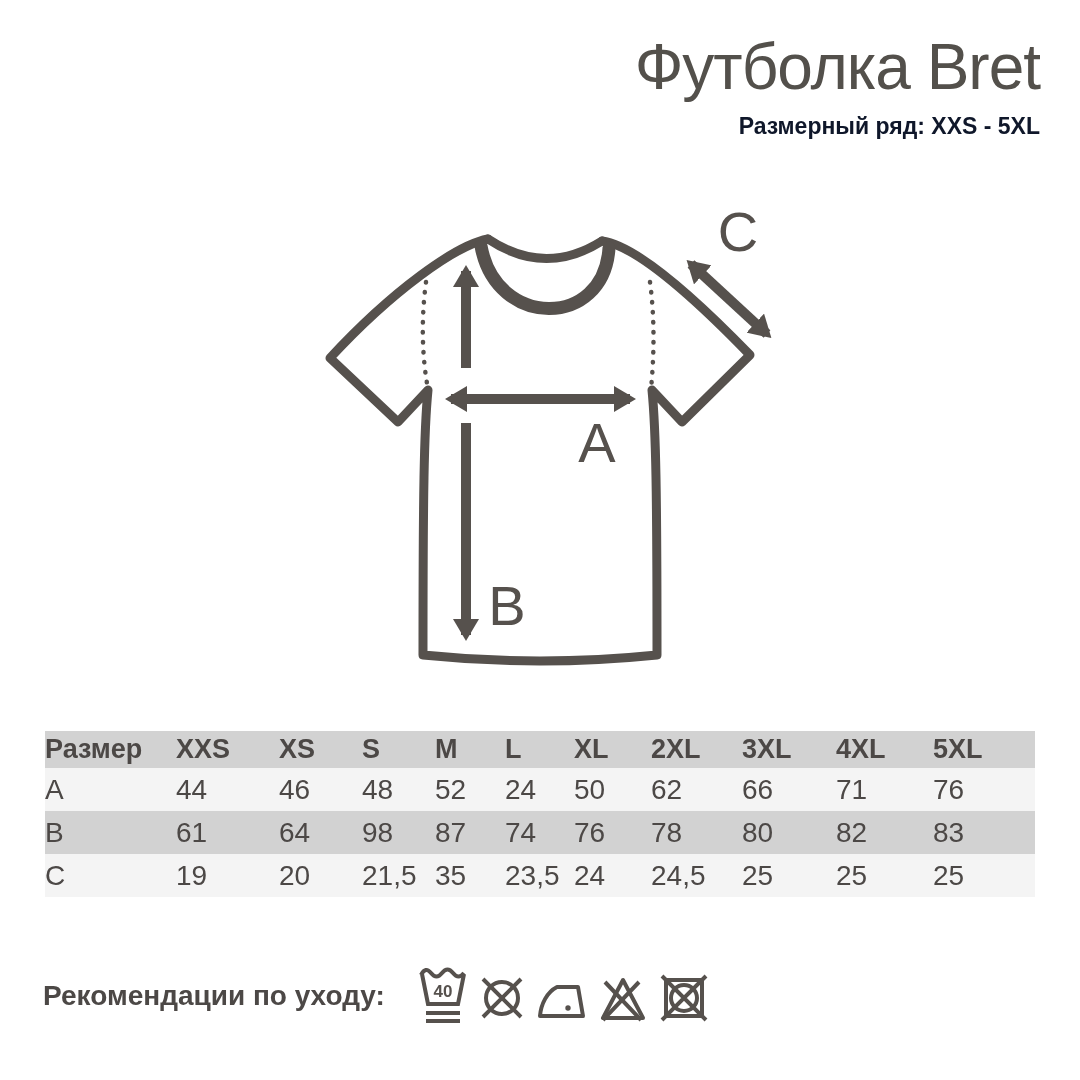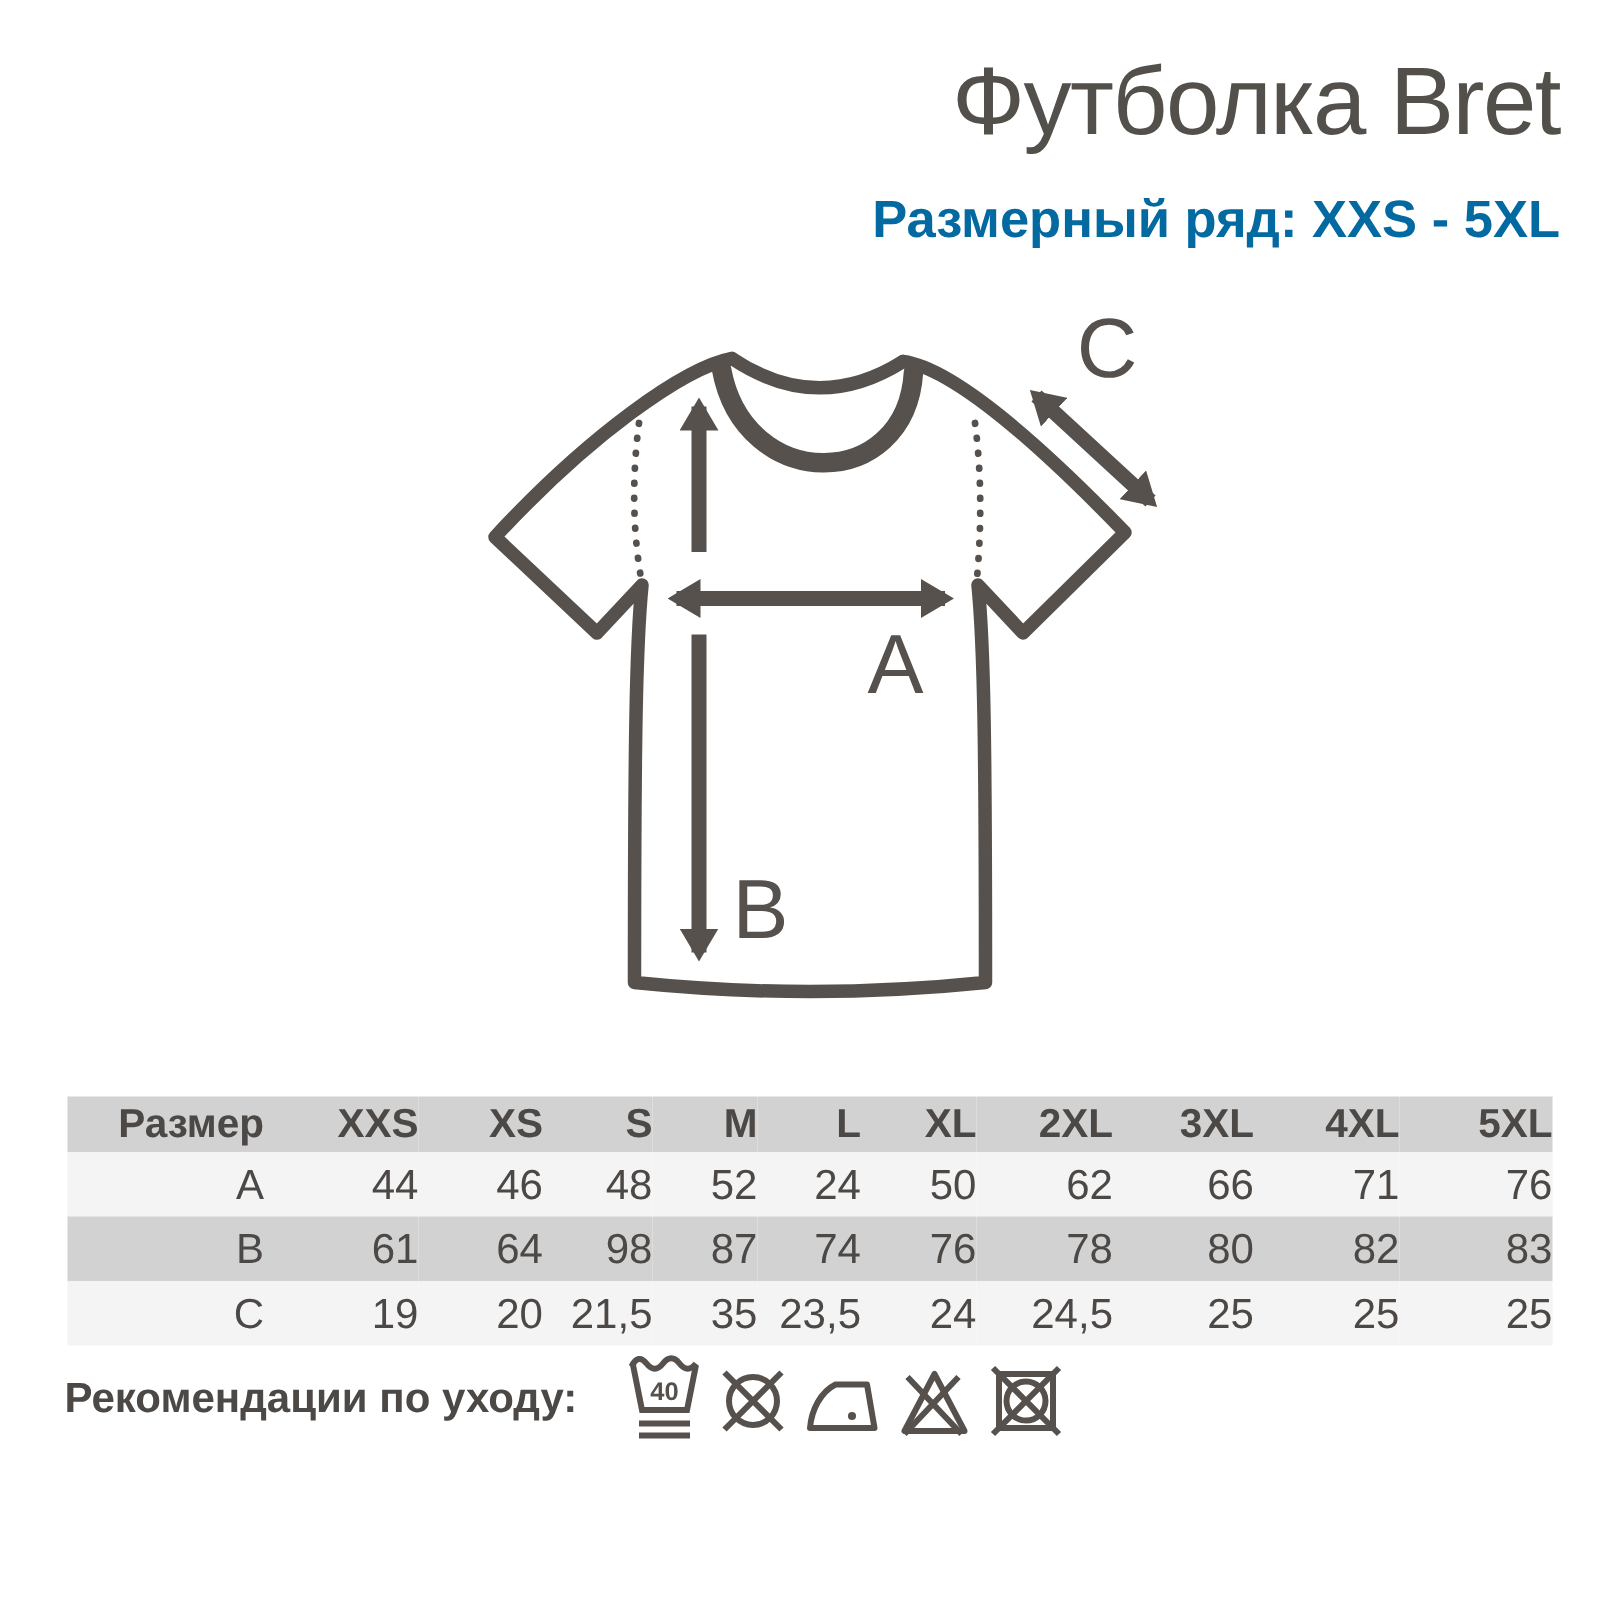--- a/index.html
+++ b/index.html
@@ -4,41 +4,41 @@
 <style>
   html,body{margin:0;padding:0}
   body{
     width:1080px;height:1080px;position:relative;overflow:hidden;
     background:#ffffff;color:#514d4a;
     font-family:"Liberation Sans", sans-serif;
   }
   
   .hd{position:absolute;top:34px;right:40px;text-align:right}
   .hd h1{margin:0;font-size:64px;line-height:1.05;font-weight:400;color:#53504b;letter-spacing:-1px}
-  .hd .sub{margin-top:26px;font-size:35px;font-weight:700;color:#0369a1}
+  .hd .sub{margin-top:12px;font-size:23px;font-weight:700;color:#0f172a}
 
   
   .tshirt{position:absolute;left:300px;top:185px;width:500px;height:500px;margin:0}
   .tshirt svg{width:100%;height:100%;display:block}
   .ink-stroke{stroke:#56514d;fill:none}
   .ink-fill{fill:#56514d}
   .meas-label{font-family:"Liberation Sans",sans-serif;font-size:56px;fill:#56514d;text-anchor:middle}
 
   
   table.size-table{
     position:absolute;left:45px;top:731px;width:990px;
-    border-collapse:collapse;table-layout:fixed;text-align:right;color:#4c4846;
+    border-collapse:collapse;table-layout:fixed;text-align:left;color:#4c4846;
   }
   table.size-table th{height:37px;font-size:27px;font-weight:700;background:#d2d2d2;padding:0}
   table.size-table td{height:43px;font-size:28px;font-weight:400;padding:0}
   table.size-table tbody tr:nth-child(odd) td{background:#f4f4f4}
   table.size-table tbody tr:nth-child(even) td{background:#d2d2d2}
 
   
-  .care{position:absolute;left:43px;top:900px;height:64px;display:flex;align-items:center}
+  .care{position:absolute;left:43px;top:964px;height:64px;display:flex;align-items:center}
   .care .lbl{font-size:28px;font-weight:700;color:#4c4846;margin-right:34px;white-space:nowrap}
   .care .icons{display:flex;align-items:center;gap:11px}
   .care svg{display:block}
   .care .ln{stroke:#56514d;stroke-width:4;fill:none}
   .care text{font-family:"Liberation Sans",sans-serif;font-weight:700;fill:#56514d;text-anchor:middle}
 </style>
 </head>
 <body>
 
 <main>

